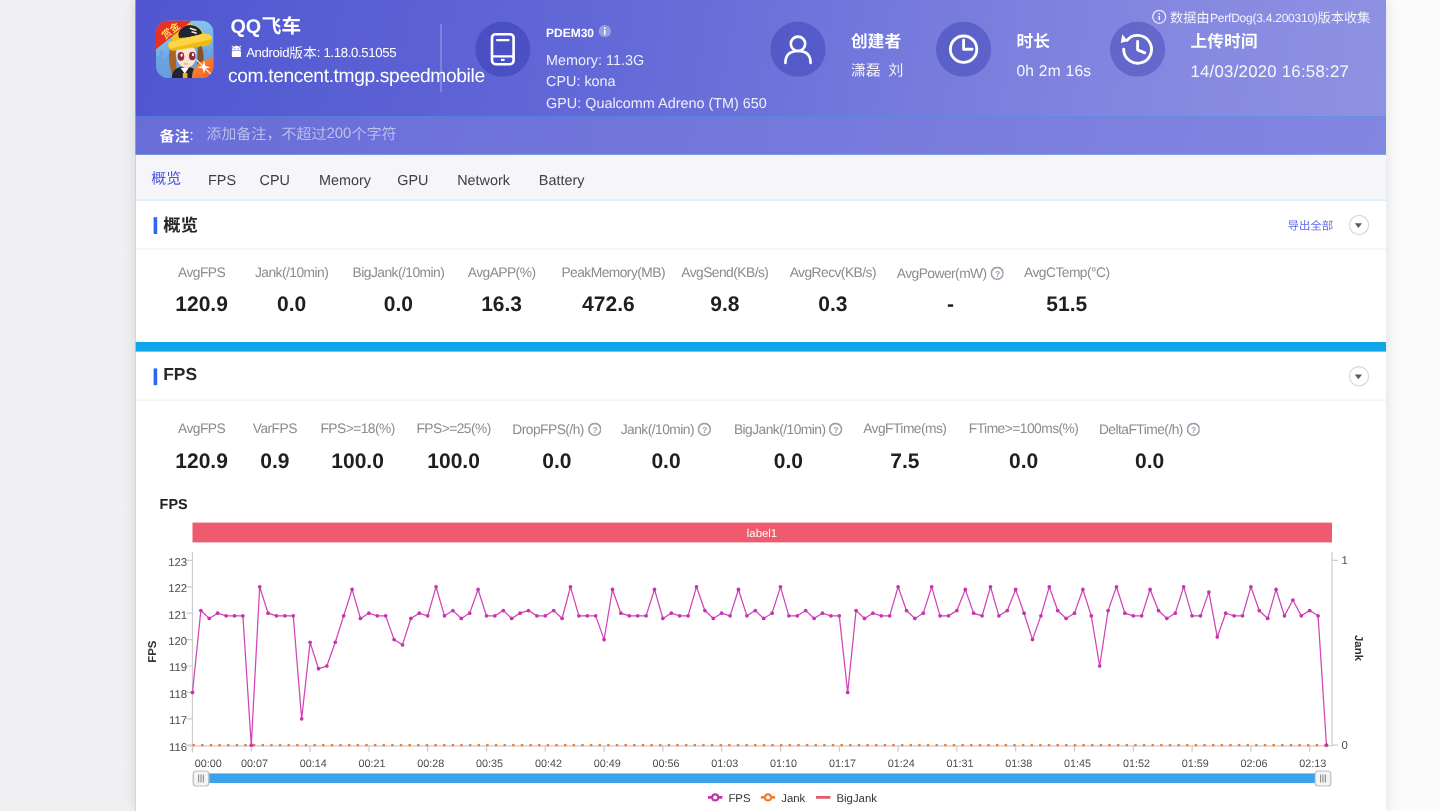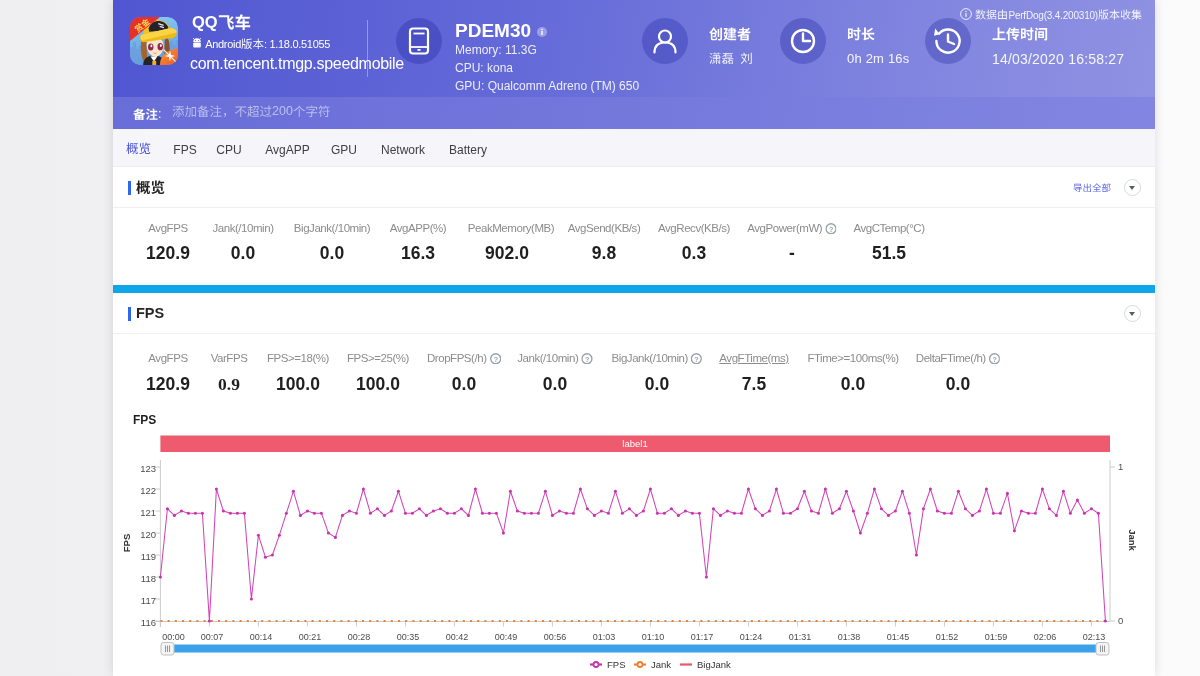--- a/index.html
+++ b/index.html
@@ -82,21 +82,21 @@
         </svg>: 1.18.0.51055</div>
       <div class="abs wh" style="left:77px;top:55px;font-size:16px;letter-spacing:-0.3px;">com.tencent.tmgp.speedmobile</div>
       <div class="abs" style="left:254px;top:20px;width:1px;height:57px;background:rgba(255,255,255,0.35);"></div>
       <div class="abs" style="left:283px;top:18px;"><svg width="46" height="46" viewBox="0 0 46 46">
           <circle cx="23" cy="23" r="23" fill="rgba(25,32,155,0.30)"></circle>
           <rect x="14" y="10.5" width="18" height="25" rx="3" fill="none" stroke="#fff" stroke-width="2.2"></rect>
           <line x1="17.5" y1="15.5" x2="28.5" y2="15.5" stroke="#fff" stroke-width="1.8"></line>
           <line x1="14.5" y1="29" x2="31.5" y2="29" stroke="#fff" stroke-width="1.8"></line>
           <rect x="21.5" y="31" width="3" height="1.8" fill="#fff"></rect>
         </svg></div>
-      <div class="abs" style="left:342px;top:20px;font-size:19px;font-weight:bold;color:#fff;text-align:center;">PDEM30 <svg width="12" height="12" viewBox="0 0 12 12" style="vertical-align:-1px">
+      <div class="abs" style="left:342px;top:20px;font-size:10px;font-weight:bold;color:#fff;text-align:center;">PDEM30 <svg width="12" height="12" viewBox="0 0 12 12" style="vertical-align:-1px">
           <circle cx="6" cy="6" r="5.1" fill="rgba(255,255,255,0.35)"></circle>
           <rect x="5.35" y="5" width="1.3" height="4" fill="#fff"></rect>
           <rect x="5.35" y="2.8" width="1.3" height="1.4" fill="#fff"></rect>
         </svg></div>
       <div class="abs" style="left:342px;top:43px;font-size:12px;color:rgba(255,255,255,0.88);">Memory: 11.3G</div>
       <div class="abs" style="left:342px;top:61px;font-size:12px;color:rgba(255,255,255,0.88);">CPU: kona</div>
       <div class="abs" style="left:342px;top:79px;font-size:12px;color:rgba(255,255,255,0.88);">GPU: Qualcomm Adreno (TM) 650</div>
       <div class="abs" style="left:529px;top:18px;"><svg width="46" height="46" viewBox="0 0 46 46">
           <circle cx="23" cy="23" r="23" fill="rgba(25,32,155,0.30)"></circle>
           <circle cx="23" cy="18.5" r="6" fill="none" stroke="#fff" stroke-width="2.2"></circle>
@@ -170,21 +170,21 @@
           <path transform="translate(200,0)" d="M40 60C44 67 50 75 52 80L58 76C56 72 50 63 46 57ZM73 34V45H34V52H73V86C73 88 73 88 71 89C69 89 62 89 55 88C56 91 57 94 58 96C67 96 73 96 76 95C80 93 81 91 81 86V52H94V45H81V34ZM26 33C21 44 13 55 4 62C6 63 8 66 9 68C13 65 16 62 19 58V96H26V48C29 44 31 40 33 35ZM18 4C15 14 10 24 4 30C5 31 8 33 10 34C13 30 16 26 19 20H24C27 25 29 30 31 34L37 31C36 28 34 24 32 20H48V14H22C24 11 25 8 26 5ZM58 4C55 14 49 23 42 29C44 30 47 32 49 34C52 30 56 25 59 20H66C68 24 71 29 73 32L79 29C78 27 76 23 73 20H93V14H62C63 11 64 8 65 5Z"></path>
         </svg></div>
     </div>
     <div id="tabs">
       <div class="abs" style="left:12.5px;top:12.5px;"><svg style="display:inline-block;vertical-align:-2.5px;" width="25.0" height="12.5" viewBox="0 0 200 100" fill="#4a54d8">
           <path d="M62 52C63 51 66 51 70 51H74C71 65 64 80 52 93C54 93 56 95 58 96C67 87 73 76 77 65V86C77 91 77 92 78 93C80 94 82 95 83 95C84 95 87 95 88 95C89 95 91 94 92 94C94 93 94 92 95 90C95 88 96 82 96 77C94 77 92 76 91 75C91 80 91 84 91 86C91 87 90 88 90 88C89 89 88 89 88 89C87 89 86 89 85 89C84 89 83 88 83 88C83 88 82 87 82 87V56H79L81 51H95V44H82C84 34 84 24 84 16H94V10H62V16H78C78 24 78 34 76 44H68C70 38 71 27 72 22H66C65 27 63 41 62 44C62 45 61 46 60 46C61 48 62 50 62 52ZM52 33V46H40V33ZM52 28H40V16H52ZM34 87C35 86 37 84 54 74C55 76 55 78 56 80L61 77C60 72 56 64 52 57L47 59C49 62 50 65 52 68L40 75V52H58V10H34V73C34 78 31 81 30 82C31 83 33 86 34 87ZM16 4V25H5V32H16C13 46 8 62 3 71C4 72 6 75 7 77C10 72 13 63 16 54V96H23V46C25 51 27 56 28 59L32 53C31 50 25 39 23 36V32H31V25H23V4Z"></path>
           <path transform="translate(100,0)" d="M64 25C70 30 75 37 78 42L84 38C82 34 76 27 71 23ZM12 10V38H19V10ZM32 5V41H40V5ZM53 70V85C53 93 55 95 65 95C67 95 81 95 83 95C91 95 93 92 94 80C92 80 89 79 87 78C87 87 86 88 82 88C79 88 68 88 66 88C61 88 60 88 60 85V70ZM46 55V63C46 71 43 82 7 90C8 92 10 94 11 96C49 87 54 74 54 63V55ZM20 44V76H27V51H74V75H82V44ZM59 4C56 15 51 26 45 34C47 35 50 37 52 38C55 33 58 27 61 21H94V14H63C64 11 65 8 66 5Z"></path>
         </svg></div>
       <div class="abs" style="left:72px;top:14px;transform:translateX(-50%);">FPS</div>
       <div class="abs" style="left:116px;top:14px;transform:translateX(-50%);">CPU</div>
-      <div class="abs" style="left:174.5px;top:14px;transform:translateX(-50%);">AvgAPP</div>
+      <div class="abs" style="left:174.5px;top:14px;transform:translateX(-50%);">Memory</div>
       <div class="abs" style="left:231px;top:14px;transform:translateX(-50%);">GPU</div>
       <div class="abs" style="left:290px;top:14px;transform:translateX(-50%);">Network</div>
       <div class="abs" style="left:355px;top:14px;transform:translateX(-50%);">Battery</div>
     </div>
     <div class="card" style="top:167px;height:118px;">
       <div class="hbar" style="top:13.5px;"></div>
       <div class="abs" style="left:23px;top:12.5px;"><svg style="display:inline-block;vertical-align:top;" width="29.0" height="14.5" viewBox="0 0 200 100" fill="#262626">
           <path d="M13 3V23H4V34H13V34C11 46 7 61 2 69C3 72 6 76 7 80C9 76 12 71 13 65V97H24V53C26 57 27 61 28 64L34 54V70C34 75 31 79 29 81C31 82 34 86 34 88C36 86 39 84 53 75L55 80L63 76C62 70 58 62 54 56L47 59C48 62 49 64 50 67L43 71V53H59V45C60 47 62 51 62 53C63 52 67 52 70 52H73C69 65 63 80 51 92C54 93 58 96 60 97C66 90 72 82 75 74V85C75 90 76 92 77 94C79 95 81 96 83 96C84 96 86 96 88 96C90 96 91 95 93 94C94 93 95 92 96 90C96 87 96 82 96 77C94 76 92 75 90 73C90 78 90 82 90 84C90 85 90 85 89 86C89 86 88 86 88 86C87 86 86 86 86 86C85 86 85 86 85 86C84 86 84 85 84 84V56H82L83 52H96L96 42H84C86 33 86 25 86 18H95V8H62V18H77C77 25 76 33 75 42H70L74 23H64C64 27 62 40 61 42C60 44 60 44 59 45V8H34V53C32 50 26 39 24 36V34H32V23H24V3ZM50 34V43H43V34ZM50 26H43V18H50Z"></path>
           <path transform="translate(100,0)" d="M66 27C70 32 74 38 75 42L86 38C84 34 80 28 76 23ZM10 9V38H22V9ZM31 4V41H43V4ZM17 44V76H29V54H72V74H84V44ZM57 3C54 14 50 26 44 33C47 34 52 37 54 39C58 35 60 29 63 22H94V12H66L68 5ZM43 58V66C43 72 40 81 6 87C8 90 12 94 13 97C36 92 47 85 52 78V83C52 93 55 96 67 96C69 96 79 96 82 96C91 96 94 92 95 81C92 80 87 78 85 77C84 84 84 86 80 86C78 86 70 86 69 86C64 86 64 85 64 83V70H55C56 68 56 67 56 66V58Z"></path>
         </svg></div>
@@ -200,21 +200,21 @@
       </div>
       <div class="abs stat-label" style="left:55px;top:55px;transform:translateX(-50%);">AvgFPS</div>
       <div class="abs stat-value" style="left:55px;top:76px;transform:translateX(-50%);">120.9</div>
       <div class="abs stat-label" style="left:130px;top:55px;transform:translateX(-50%);">Jank(/10min)</div>
       <div class="abs stat-value" style="left:130px;top:76px;transform:translateX(-50%);">0.0</div>
       <div class="abs stat-label" style="left:219px;top:55px;transform:translateX(-50%);">BigJank(/10min)</div>
       <div class="abs stat-value" style="left:219px;top:76px;transform:translateX(-50%);">0.0</div>
       <div class="abs stat-label" style="left:305px;top:55px;transform:translateX(-50%);">AvgAPP(%)</div>
       <div class="abs stat-value" style="left:305px;top:76px;transform:translateX(-50%);">16.3</div>
       <div class="abs stat-label" style="left:398px;top:55px;transform:translateX(-50%);text-align:right;">PeakMemory(MB)</div>
-      <div class="abs stat-value" style="left:394px;top:76px;transform:translateX(-50%);">902.0</div>
+      <div class="abs stat-value" style="left:394px;top:76px;transform:translateX(-50%);">472.6</div>
       <div class="abs stat-label" style="left:491px;top:55px;transform:translateX(-50%);">AvgSend(KB/s)</div>
       <div class="abs stat-value" style="left:491px;top:76px;transform:translateX(-50%);">9.8</div>
       <div class="abs stat-label" style="left:581px;top:55px;transform:translateX(-50%);">AvgRecv(KB/s)</div>
       <div class="abs stat-value" style="left:581px;top:76px;transform:translateX(-50%);">0.3</div>
       <div class="abs stat-label" style="left:679px;top:55px;transform:translateX(-50%);">AvgPower(mW)<svg width="11.5" height="11.5" viewBox="0 0 12 12" style="vertical-align:-2px;margin-left:3px">
           <circle cx="6" cy="6" r="5.2" fill="#fff" stroke="#99a0ab" stroke-width="1.4"></circle>
           <text x="6" y="9" font-size="7.5" font-weight="bold" fill="#9aa1ad" text-anchor="middle" font-family="&quot;Liberation Sans&quot;,sans-serif">?</text>
         </svg></div>
       <div class="abs stat-value" style="left:679px;top:76px;transform:translateX(-50%);">-</div>
       <div class="abs stat-label" style="left:776px;top:55px;transform:translateX(-50%);">AvgCTemp(°C)</div>
@@ -223,41 +223,41 @@
     <div class="card" style="top:293px;height:383px;">
       <div class="hbar" style="top:13.5px;"></div>
       <div class="abs" style="left:23px;top:12px;font-size:14.5px;font-weight:bold;color:#262626;">FPS</div>
       <div class="abs" style="left:0;top:40px;width:1042px;border-top:1px solid #f0f0f0;"></div>
       <div style="position:absolute;left:1011px;top:12px;width:17px;height:17px;border:1px solid #d9d9d9;border-radius:50%;background:#fff;">
         <div style="position:absolute;left:4.4px;top:6.4px;width:0;height:0;border-left:3.6px solid transparent;border-right:3.6px solid transparent;border-top:4.4px solid #555e66;"></div>
       </div>
       <div class="abs stat-label" style="left:55px;top:59px;transform:translateX(-50%);">AvgFPS</div>
       <div class="abs stat-value" style="left:55px;top:81px;transform:translateX(-50%);">120.9</div>
       <div class="abs stat-label" style="left:116px;top:59px;transform:translateX(-50%);">VarFPS</div>
-      <div class="abs stat-value" style="left:116px;top:81px;transform:translateX(-50%);font-family:Liberation Serif, serif;">0.9</div>
+      <div class="abs stat-value" style="left:116px;top:81px;transform:translateX(-50%);">0.9</div>
       <div class="abs stat-label" style="left:185px;top:59px;transform:translateX(-50%);">FPS&gt;=18(%)</div>
       <div class="abs stat-value" style="left:185px;top:81px;transform:translateX(-50%);">100.0</div>
       <div class="abs stat-label" style="left:265px;top:59px;transform:translateX(-50%);">FPS&gt;=25(%)</div>
       <div class="abs stat-value" style="left:265px;top:81px;transform:translateX(-50%);">100.0</div>
       <div class="abs stat-label" style="left:351px;top:59px;transform:translateX(-50%);">DropFPS(/h)<svg width="11.5" height="11.5" viewBox="0 0 12 12" style="vertical-align:-2px;margin-left:3px">
           <circle cx="6" cy="6" r="5.2" fill="#fff" stroke="#99a0ab" stroke-width="1.4"></circle>
           <text x="6" y="9" font-size="7.5" font-weight="bold" fill="#9aa1ad" text-anchor="middle" font-family="&quot;Liberation Sans&quot;,sans-serif">?</text>
         </svg></div>
       <div class="abs stat-value" style="left:351px;top:81px;transform:translateX(-50%);">0.0</div>
       <div class="abs stat-label" style="left:442px;top:59px;transform:translateX(-50%);">Jank(/10min)<svg width="11.5" height="11.5" viewBox="0 0 12 12" style="vertical-align:-2px;margin-left:3px">
           <circle cx="6" cy="6" r="5.2" fill="#fff" stroke="#99a0ab" stroke-width="1.4"></circle>
           <text x="6" y="9" font-size="7.5" font-weight="bold" fill="#9aa1ad" text-anchor="middle" font-family="&quot;Liberation Sans&quot;,sans-serif">?</text>
         </svg></div>
       <div class="abs stat-value" style="left:442px;top:81px;transform:translateX(-50%);">0.0</div>
       <div class="abs stat-label" style="left:544px;top:59px;transform:translateX(-50%);">BigJank(/10min)<svg width="11.5" height="11.5" viewBox="0 0 12 12" style="vertical-align:-2px;margin-left:3px">
           <circle cx="6" cy="6" r="5.2" fill="#fff" stroke="#99a0ab" stroke-width="1.4"></circle>
           <text x="6" y="9" font-size="7.5" font-weight="bold" fill="#9aa1ad" text-anchor="middle" font-family="&quot;Liberation Sans&quot;,sans-serif">?</text>
         </svg></div>
       <div class="abs stat-value" style="left:544px;top:81px;transform:translateX(-50%);">0.0</div>
-      <div class="abs stat-label" style="left:641px;top:59px;transform:translateX(-50%);text-decoration:underline;">AvgFTime(ms)</div>
+      <div class="abs stat-label" style="left:641px;top:59px;transform:translateX(-50%);">AvgFTime(ms)</div>
       <div class="abs stat-value" style="left:641px;top:81px;transform:translateX(-50%);">7.5</div>
       <div class="abs stat-label" style="left:740px;top:59px;transform:translateX(-50%);">FTime&gt;=100ms(%)</div>
       <div class="abs stat-value" style="left:740px;top:81px;transform:translateX(-50%);">0.0</div>
       <div class="abs stat-label" style="left:845px;top:59px;transform:translateX(-50%);">DeltaFTime(/h)<svg width="11.5" height="11.5" viewBox="0 0 12 12" style="vertical-align:-2px;margin-left:3px">
           <circle cx="6" cy="6" r="5.2" fill="#fff" stroke="#99a0ab" stroke-width="1.4"></circle>
           <text x="6" y="9" font-size="7.5" font-weight="bold" fill="#9aa1ad" text-anchor="middle" font-family="&quot;Liberation Sans&quot;,sans-serif">?</text>
         </svg></div>
       <div class="abs stat-value" style="left:845px;top:81px;transform:translateX(-50%);">0.0</div>
       <div class="abs" style="left:20px;top:120px;font-size:12px;font-weight:bold;color:#1f1f1f;">FPS</div>
       <svg style="position:absolute;left:0;top:140px;" width="1042" height="243" viewBox="0 0 1042 243" font-family="&quot;Liberation Sans&quot;,sans-serif">

